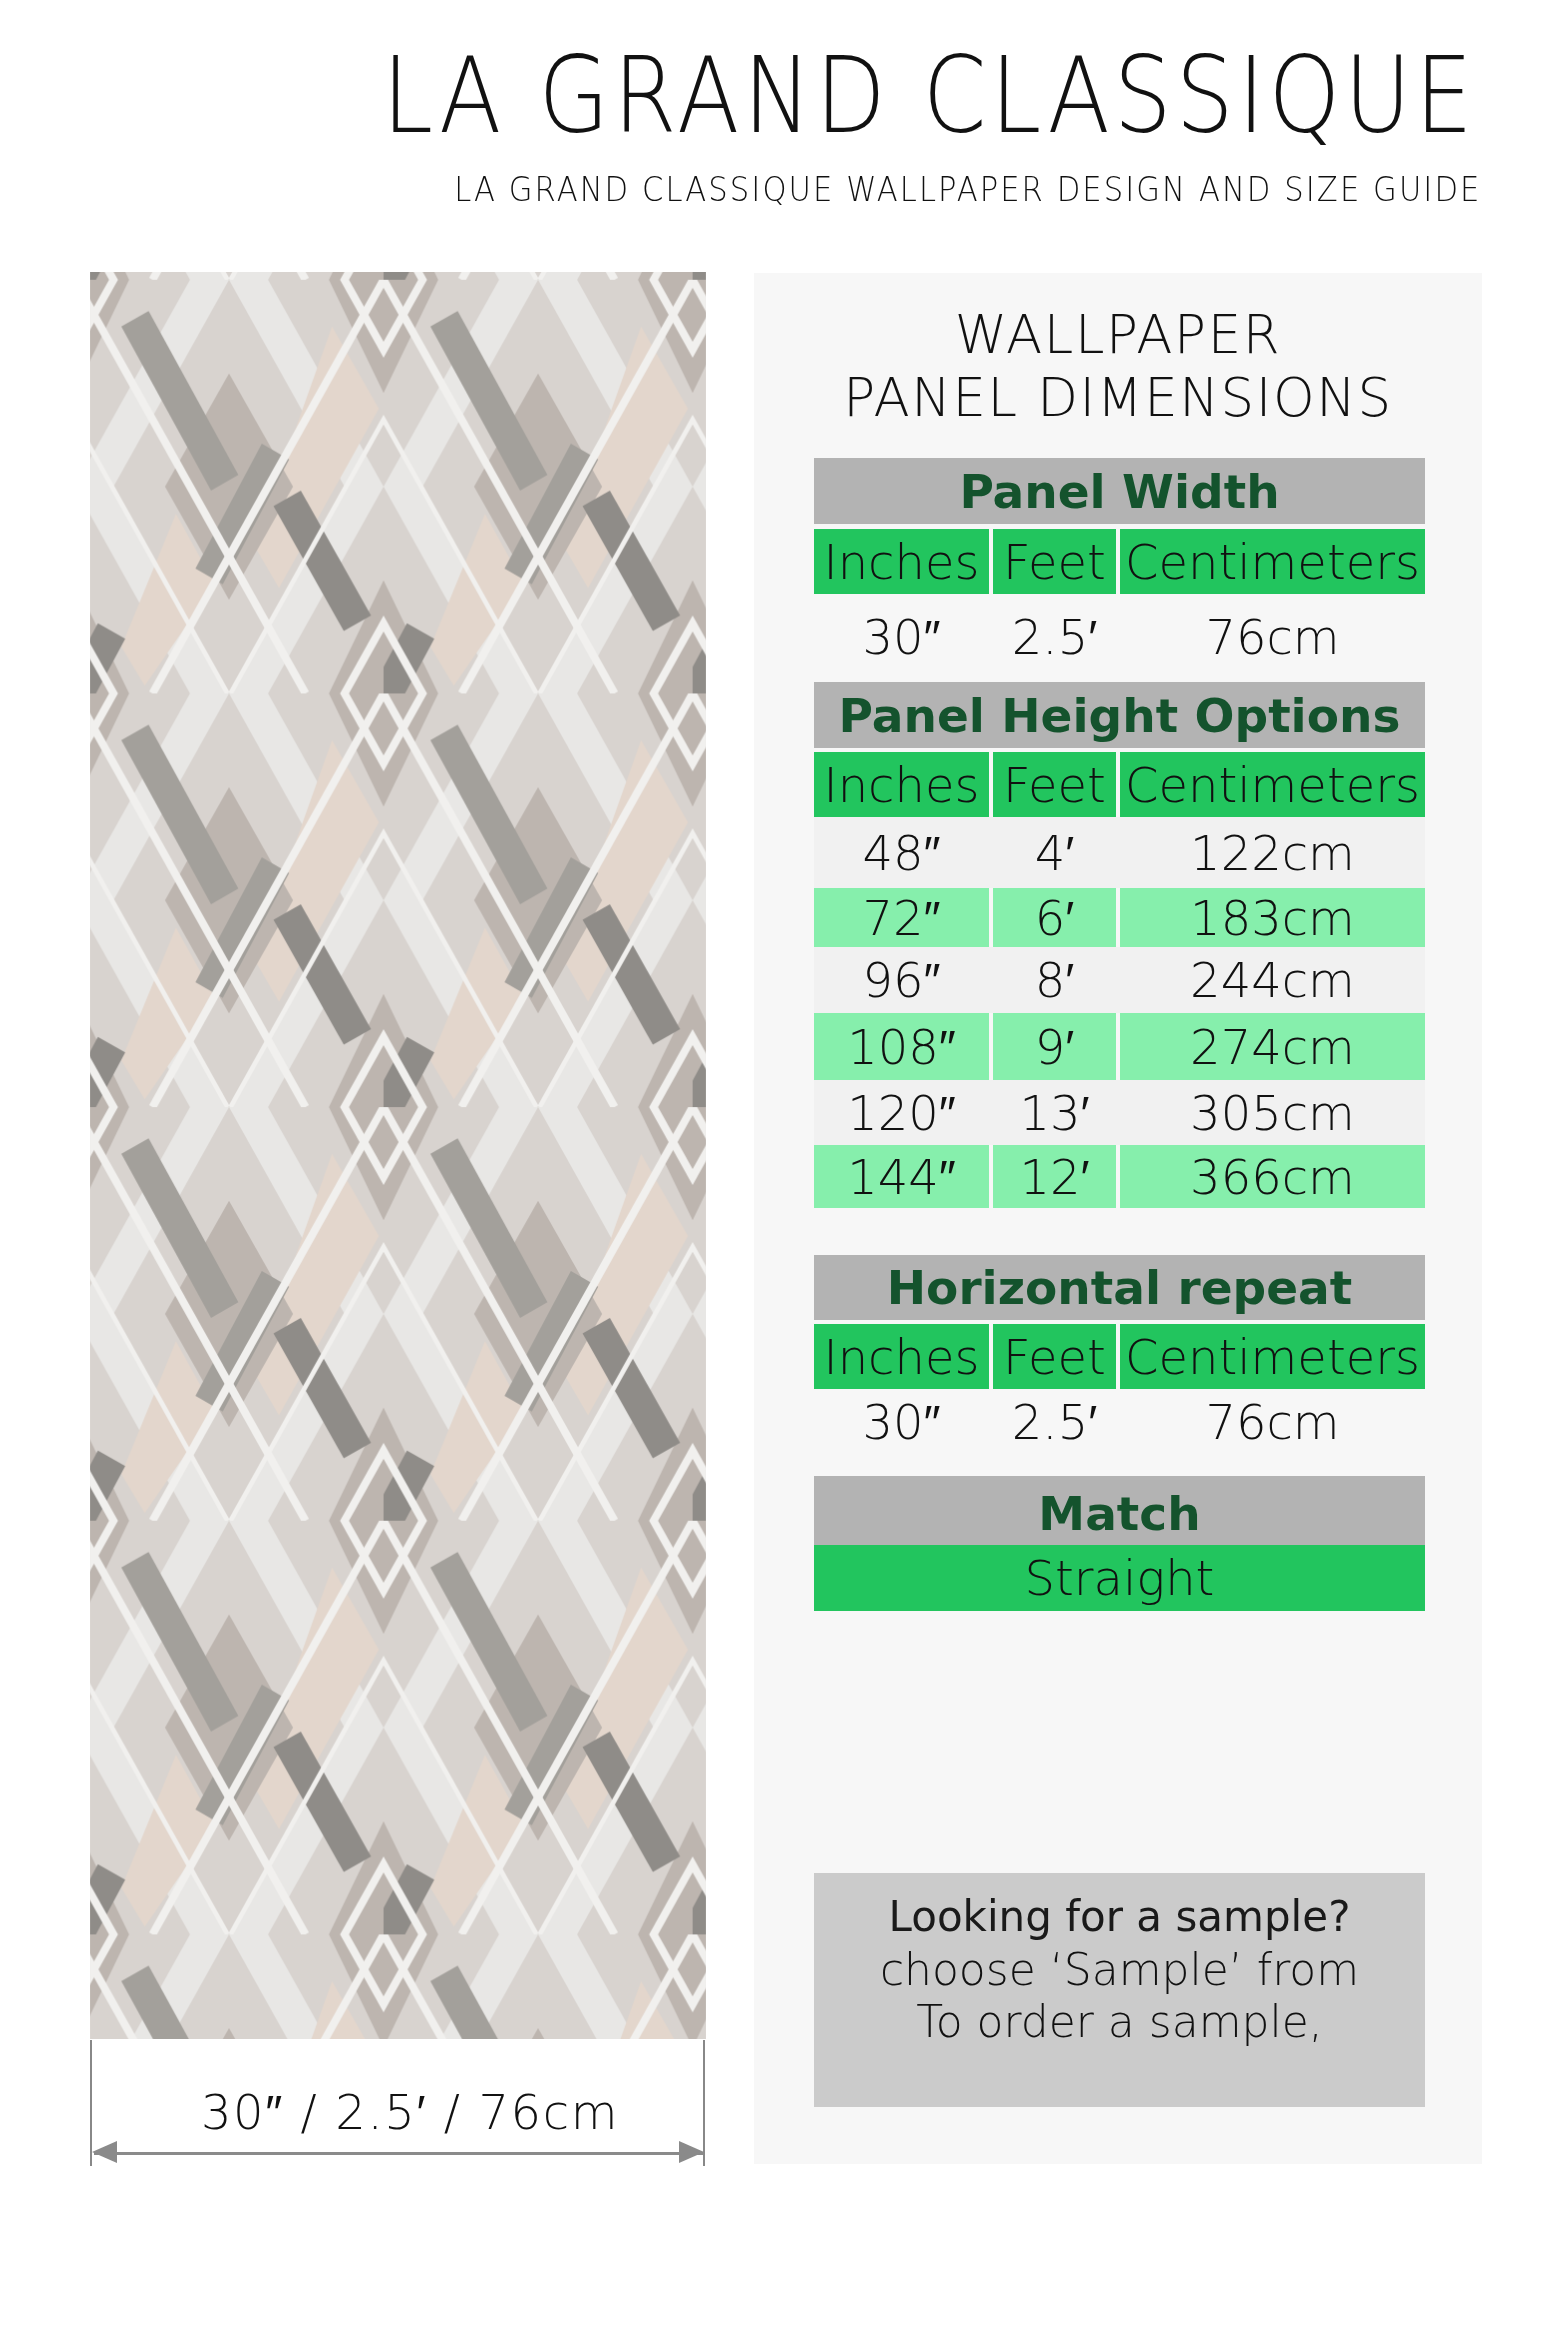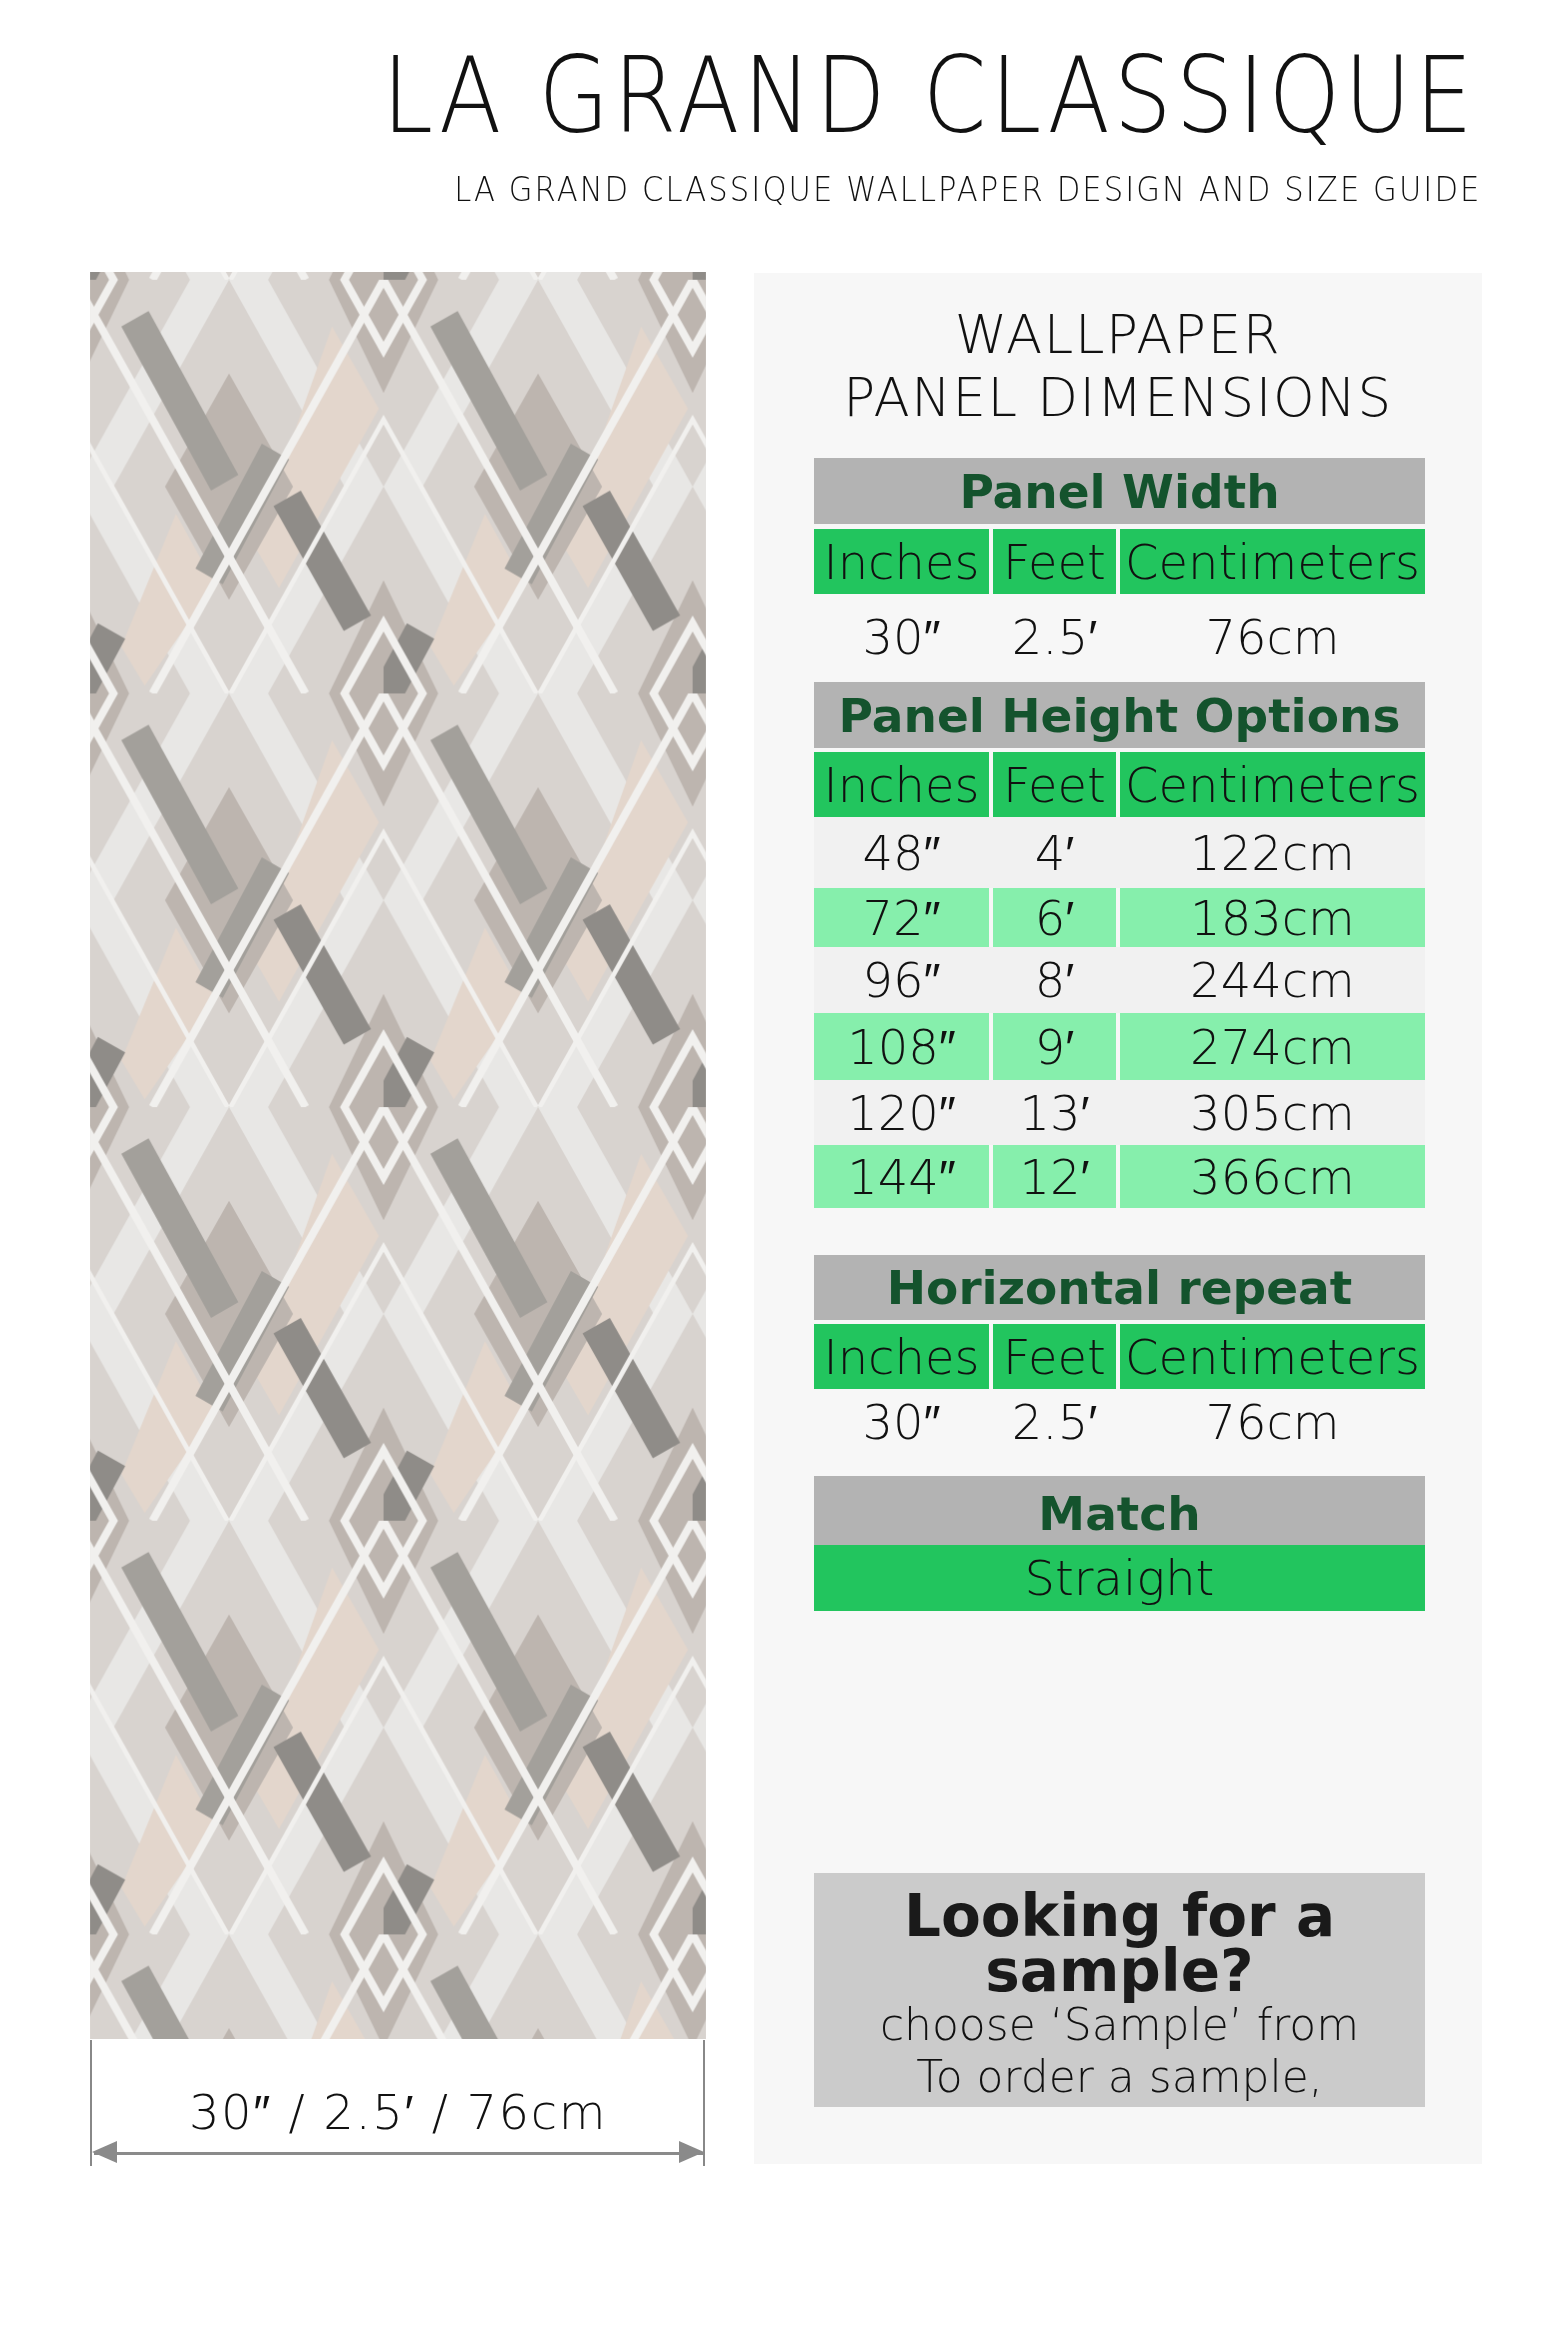--- a/index.html
+++ b/index.html
@@ -33,20 +33,21 @@
     }
     .arrow-right {
       left: 679px; top: 2141px; width: 0; height: 0;
       border-top: 11.7px solid transparent; border-bottom: 11.7px solid transparent;
       border-left: 25px solid #8a8a8a;
     }
     .measure-text {
       left: 90px; width: 616px; top: 2083px; text-align: center;
       font-size: 48px; line-height: 59px; font-weight: 200; letter-spacing: 1.6px;
       font-family: "DejaVu Sans", sans-serif;
+      padding-left: 12px;
     }
     .infobox {
       left: 754px; top: 273px; width: 728px; height: 1891px; background: #f7f7f7;
     }
     .info-heading {
       left: 754px; width: 728px; text-align: center; font-size: 53px;
       line-height: 61px; letter-spacing: 1.6px; font-weight: 300;
       font-family: "DejaVu Sans", sans-serif;
     }
     .hdr {
@@ -60,21 +61,21 @@
       font-size: 48px; font-weight: 200; color: #111;
       font-family: "DejaVu Sans", sans-serif; white-space: nowrap;
     }
     .sub { background: #22c55e; }
     .row-dark { background: #86efac; }
     .row-light { background: #f1f1f1; }
     .sample-box {
       left: 814px; top: 1873px; width: 611px; height: 234px; background: #cbcbcb;
       text-align: center; font-family: "DejaVu Sans", sans-serif;
     }
-    .sample-title { font-weight: bold; font-size: 58px; line-height: 55px; margin-top: 15.6px; color: #1a1a1a; }
+    .sample-title { font-weight: normal; font-size: 42px; line-height: 55px; margin-top: 15.6px; color: #1a1a1a; }
     .sample-body { font-size: 44px; line-height: 52px; font-weight: 200; color: #111; }
   </style>
 </head>
 <body>
 
 <div class="abs title">LA GRAND CLASSIQUE</div>
 <div class="abs subtitle">LA GRAND CLASSIQUE WALLPAPER DESIGN AND SIZE GUIDE</div>
 
 <div class="abs panel">
   <svg width="616" height="1767" viewBox="0 0 789 2264">

